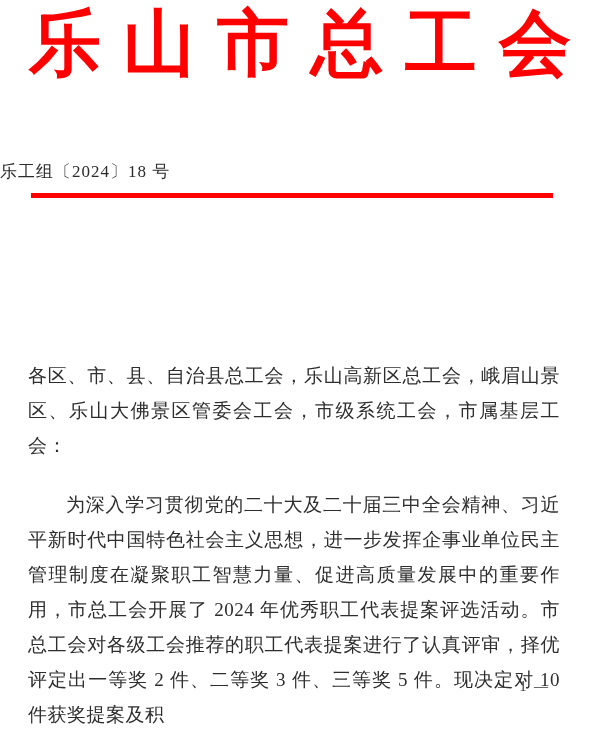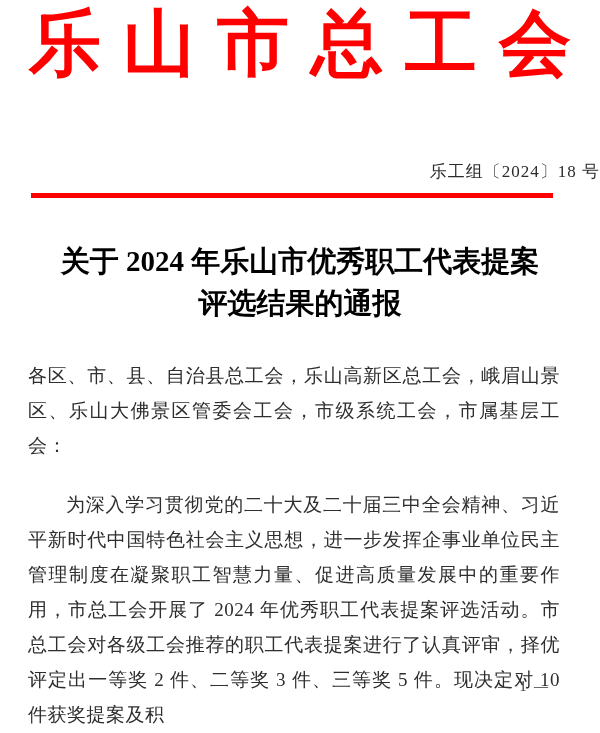--- a/index.html
+++ b/index.html
@@ -31,21 +31,21 @@
     font-weight: 900;
   }
   .masthead span { display: block; }
 
   
   .doc-number {
     position: absolute;
     top: 160px;
     left: 0;
     right: 0;
-    text-align: right;
+    text-align: left;
     font-size: 17px;
     line-height: 24px;
     letter-spacing: 1px;
     color: var(--doc-number-text, #2b2b2b);
   }
 
   
   .red-rule {
     position: absolute;
     top: 193px;
@@ -108,24 +108,20 @@
       <span>市</span>
       <span>总</span>
       <span>工</span>
       <span>会</span>
     </div>
 
   <div class="doc-number">乐工组〔2024〕18 号</div>
 
   <div class="red-rule"></div>
 
-  <div class="doc-title">
-    <span>关于 2024 年乐山市优秀职工代表提案</span><br>
-    <span>评选结果的通报</span>
-  </div>
 
   <div class="body-text">
     <p>各区、市、县、自治县总工会，乐山高新区总工会，峨眉山景区、乐山大佛景区管委会工会，市级系统工会，市属基层工会：</p>
     <p class="indented">为深入学习贯彻党的二十大及二十届三中全会精神、习近平新时代中国特色社会主义思想，进一步发挥企事业单位民主管理制度在凝聚职工智慧力量、促进高质量发展中的重要作用，市总工会开展了 2024 年优秀职工代表提案评选活动。市总工会对各级工会推荐的职工代表提案进行了认真评审，择优评定出一等奖 2 件、二等奖 3 件、三等奖 5 件。现决定对 10 件获奖提案及积</p>
   </div>
 
   <div class="page-number">— 1 —</div>
 
 </div>
 

